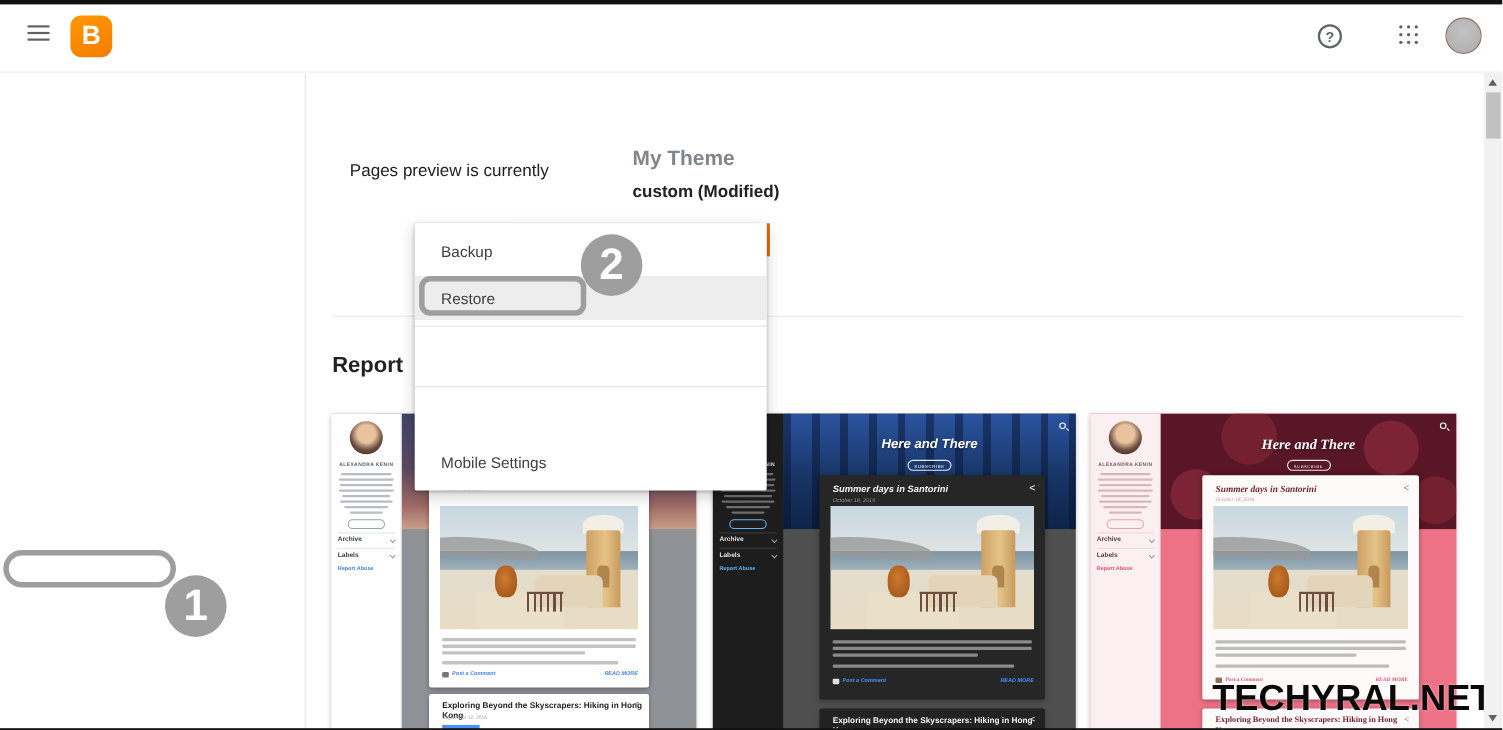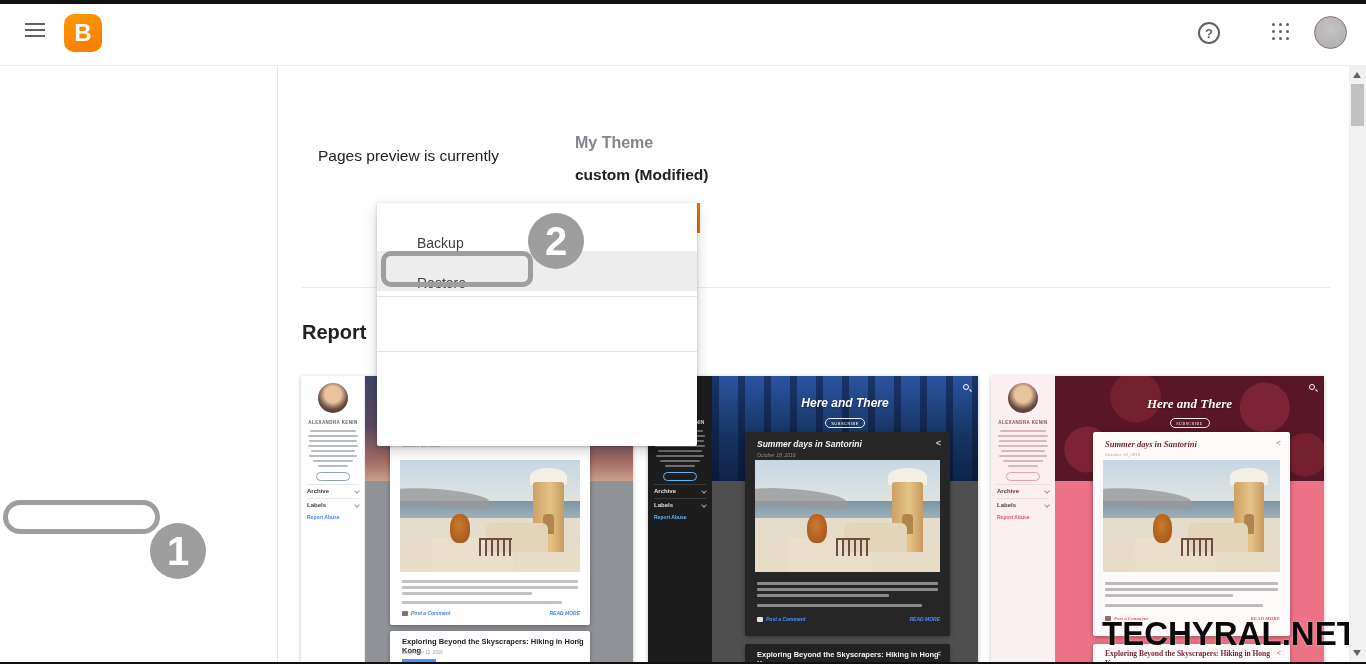--- a/index.html
+++ b/index.html
@@ -43,30 +43,30 @@
     color:#3c4043; font-size:15px; cursor:pointer; }
   .nav-row .nicon { width:20px; height:20px; color:#546e7a; display:flex; align-items:center; justify-content:center; }
   .nav-row.active, .nav-row.active .nicon { color:#f57c00; }
   .glyph-dollar { font-size:17px; font-weight:bold; }
   .glyph-gear { font-size:20px; line-height:1; }
   .nav-row.viewblog { color:#00838f; }
   .nav-row.viewblog .nicon { color:#00838f; }
 
   
   .preview-msg { left:318px; top:146px; width:210px; font-size:15.5px; line-height:20px; color:#202124; }
-  .mytheme-label { left:575px; top:134px; font-size:16px; font-weight:bold; color:#80868b; }
+  .mytheme-label { left:575px; top:134px; font-size:19px; font-weight:bold; color:#80868b; }
   .theme-name { left:575px; top:166px; font-size:15.5px; font-weight:bold; color:#202124; }
   .theme-card-edge { left:697px; top:203px; width:3px; height:30px; background:#e8710a; z-index:4; }
   .content-divider { left:302px; top:287px; width:1028px; height:1px; background:#e8eaed; }
   .content-heading { left:302px; top:321px; font-size:20px; font-weight:bold; color:#202124; }
 
   
   .menu { left:377px; top:203px; width:320px; height:243px; background:#fff; border-radius:2px;
     box-shadow:0 1px 3px rgba(0,0,0,.22), 0 5px 14px rgba(0,0,0,.18); z-index:25; }
-  .menu-item { position:absolute; left:0; right:0; display:flex; align-items:flex-end; padding-left:40px;
+  .menu-item { position:absolute; left:0; right:0; display:flex; align-items:center; padding-left:24px;
     font-size:14px; color:#3c4043; cursor:pointer; }
   .menu-item.hl { background:#ededed; }
   .menu-sep { position:absolute; left:0; right:0; height:1px; background:#e3e3e3; }
 
   
   .ann-rect { border:5px solid #9e9e9e; border-radius:17px; z-index:28; pointer-events:none; }
   .ann-circle { width:56px; height:56px; border-radius:50%; background:#9e9e9e; z-index:29;
     display:flex; align-items:center; justify-content:center; color:#fff; font-size:40px; font-weight:bold; pointer-events:none; }
 
   
@@ -524,20 +524,23 @@
 
   <div class="abs menu">
     <div class="menu-item" style="top:4px;height:44px;">
       <span>Backup</span>
     </div>
     <div class="menu-item hl" style="top:48px;height:40px;">
       <span>Restore</span>
     </div>
     <div class="menu-sep" style="top:93px;"></div>
     <div class="menu-sep" style="top:148px;"></div>
+    <div class="menu-item" style="top:196px;height:42px;">
+      <span>Mobile Settings</span>
+    </div>
   </div>
 
   <div class="abs ann-rect" style="left:3px;top:500px;width:157px;height:34px;"></div>
   <div class="abs ann-circle" style="left:150px;top:523px;">
     <span>1</span>
   </div>
   <div class="abs ann-rect" style="left:381px;top:251px;width:152px;height:36px;border-radius:10px;z-index:27;"></div>
   <div class="abs ann-circle" style="left:528px;top:213px;">
     <span>2</span>
   </div>

